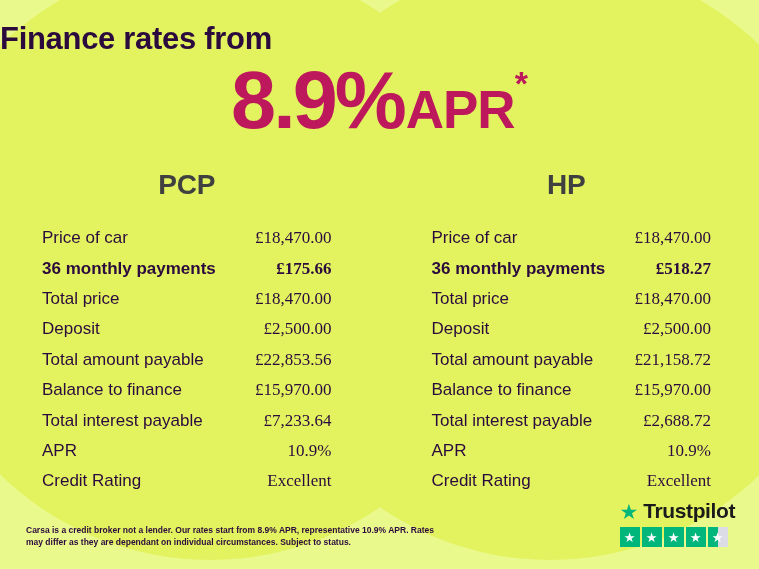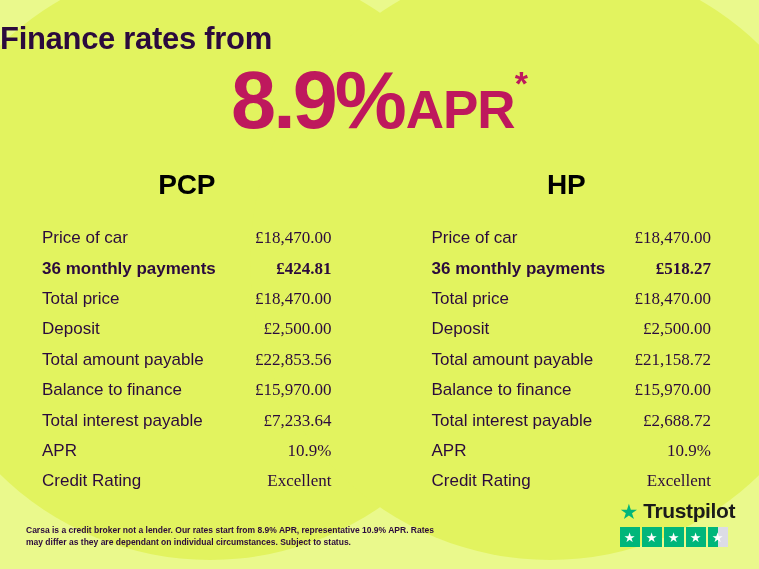--- a/index.html
+++ b/index.html
@@ -83,21 +83,21 @@
     margin-top: 28px;
   }
   .col {
     width: 50%;
     box-sizing: border-box;
   }
   .col-left { padding: 0 48px 0 42px; }
   .col-right { padding: 0 48px 0 52px; }
   .col-title {
     text-align: center;
-    color: #000000;
+    color: #404040;
     font-size: 28px;
     font-weight: bold;
     margin-bottom: 22px;
     letter-spacing: -0.2px;
   }
   .col-right .col-title { margin-left: -10px; }
   .rowline {
     display: flex;
     justify-content: space-between;
     align-items: flex-end;
@@ -191,21 +191,21 @@
 
       <div class="col col-left">
         <div class="col-title">PCP</div>
 
         <div class="rowline">
           <span class="label">Price of car</span>
           <span class="value">£18,470.00</span>
         </div>
         <div class="rowline bold">
           <span class="label">36 monthly payments</span>
-          <span class="value">£424.81</span>
+          <span class="value">£175.66</span>
         </div>
         <div class="rowline">
           <span class="label">Total price</span>
           <span class="value">£18,470.00</span>
         </div>
         <div class="rowline">
           <span class="label">Deposit</span>
           <span class="value">£2,500.00</span>
         </div>
         <div class="rowline">

